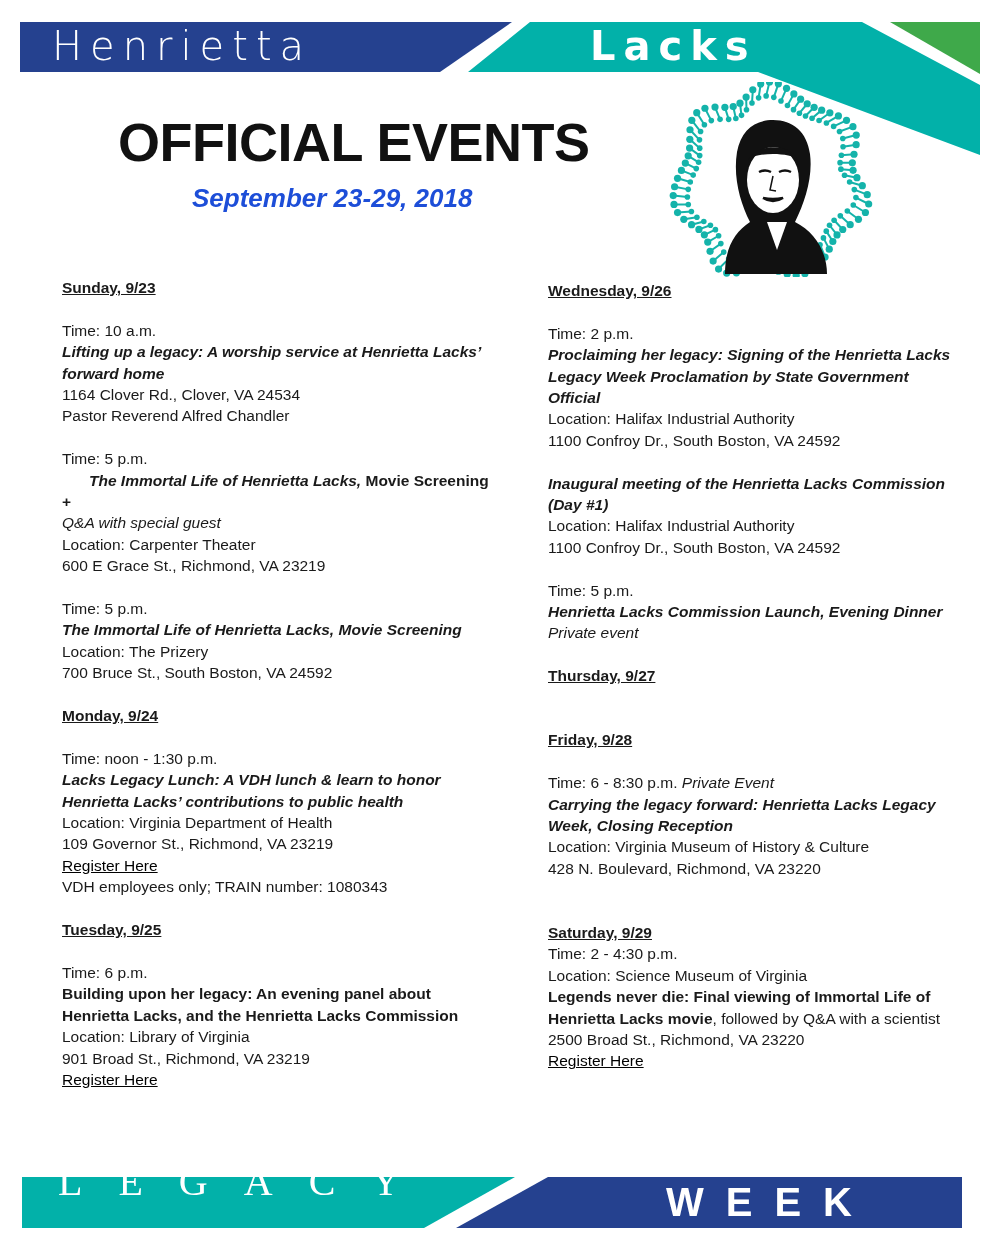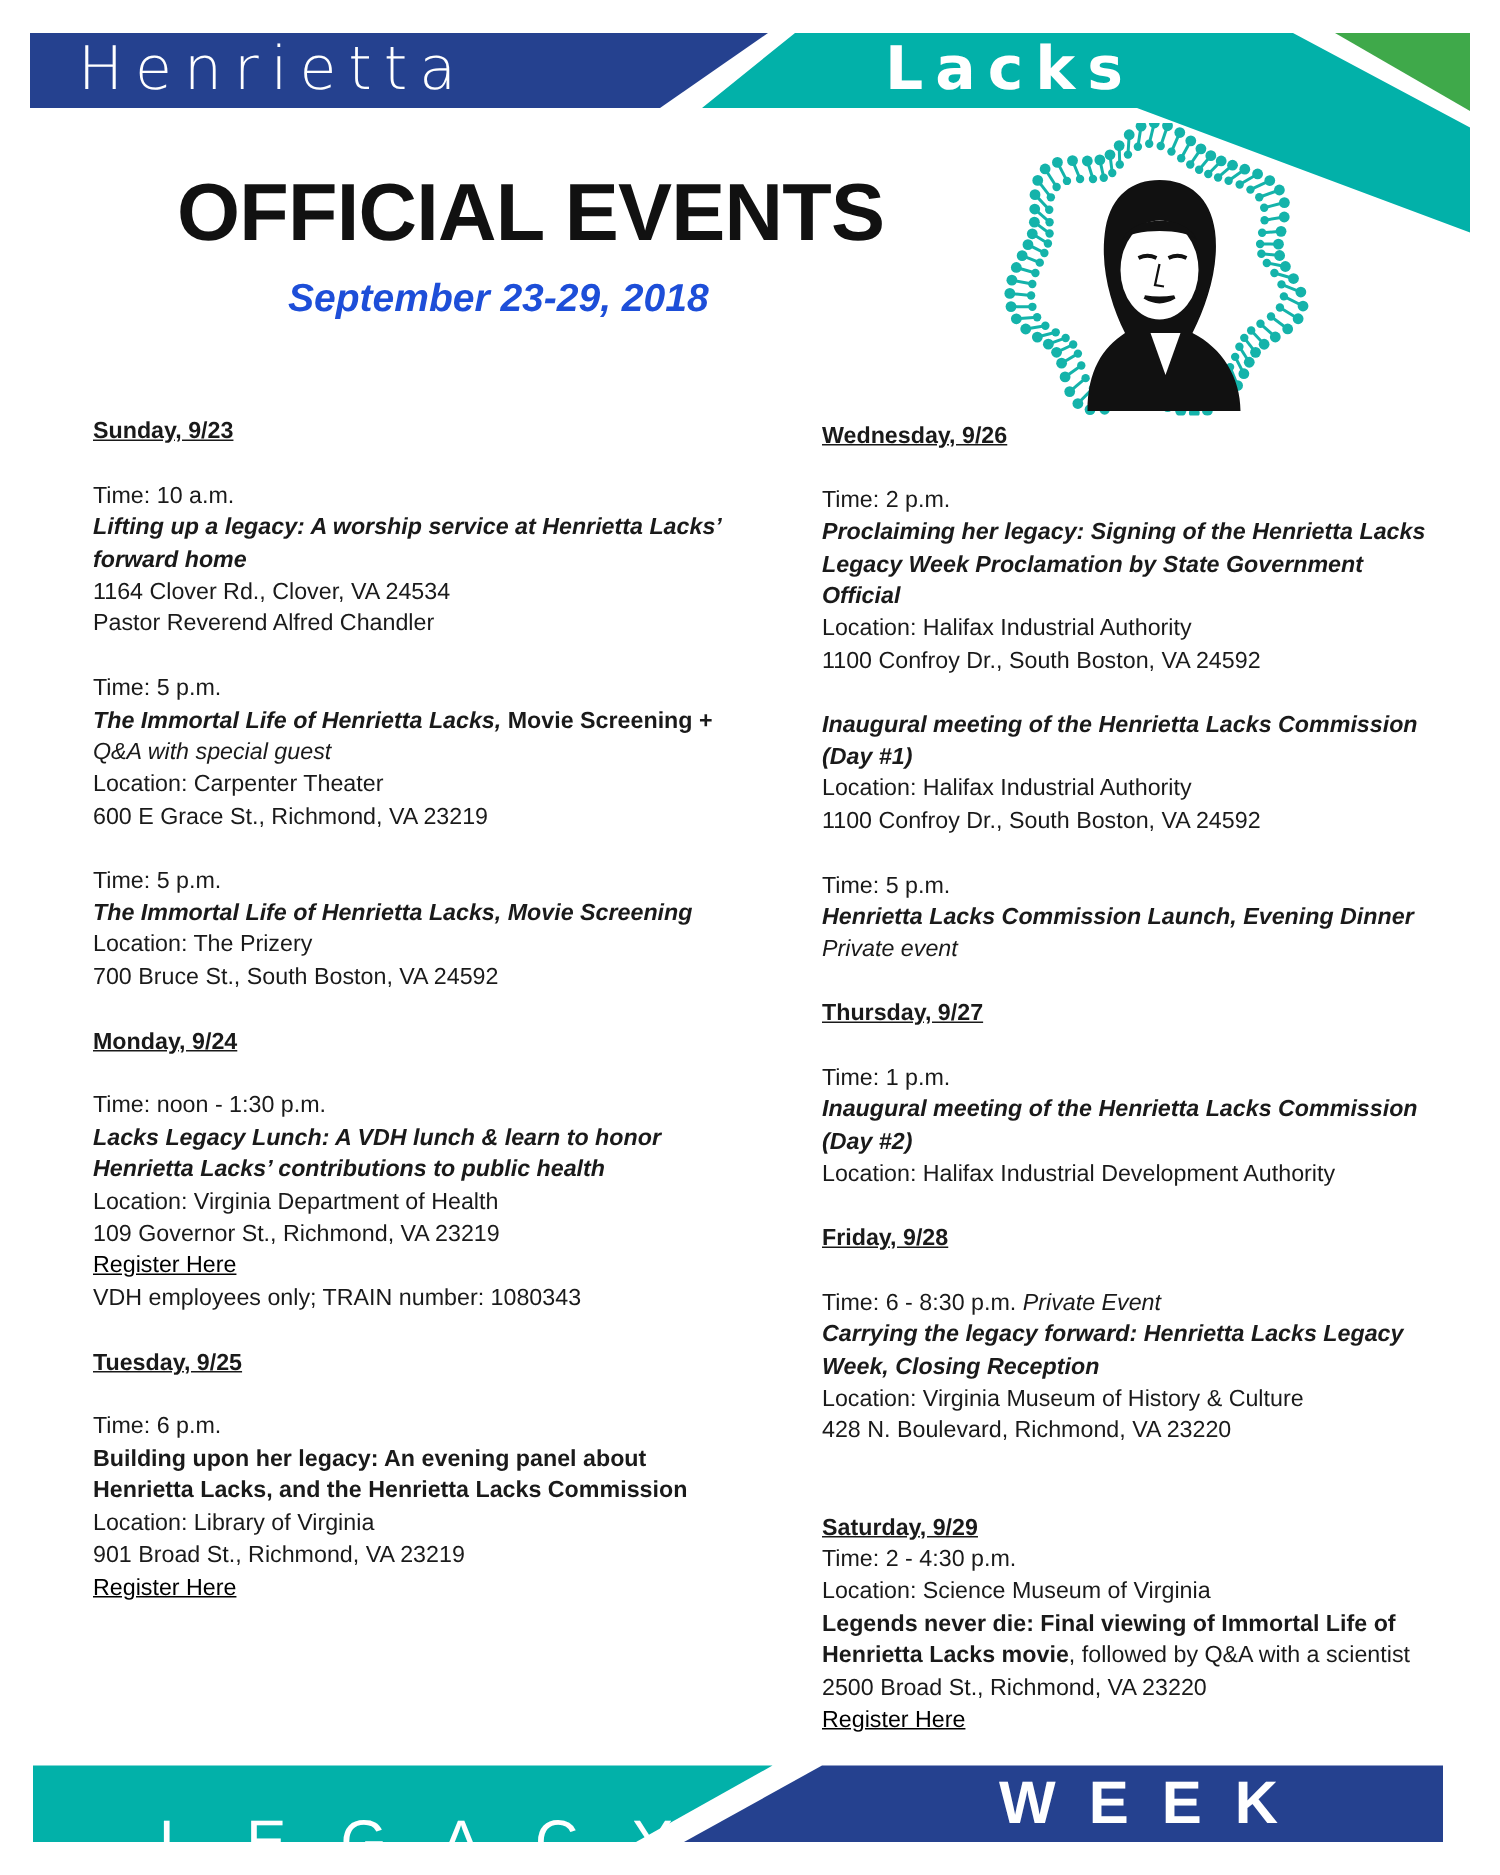--- a/index.html
+++ b/index.html
@@ -10,21 +10,21 @@
   .hdr-word { position:absolute; color:#ffffff; font-family:"DejaVu Sans", sans-serif;
               font-weight:300; letter-spacing:8px; font-size:40px; line-height:40px; }
   .title { position:absolute; left:118px; top:112px; font-family:"Liberation Sans", sans-serif;
            font-weight:bold; font-size:54px; letter-spacing:-0.5px; color:#111; line-height:60px; }
   .subtitle { position:absolute; left:192px; top:182px; font-weight:bold; font-style:italic;
               font-size:26px; color:#1d4ed8; line-height:32px; }
   .portrait { position:absolute; left:655px; top:82px; width:230px; height:195px; }
   .col { position:absolute; font-size:15.5px; line-height:21.4px; color:#1a1a1a; }
   .col p { margin:0; }
   .day { font-weight:bold; text-decoration:underline; }
-  .bi { font-weight:bold; font-style:italic; }
+  .bi { font-weight:bold; font-style:italic;margin-left:27px; }
   .b { font-weight:bold; }
   .i { font-style:italic; }
   .link { color:#000000; text-decoration:underline; cursor:pointer; }
   .gap { height:21.4px; }
   .footer-svg { position:absolute; left:0; top:1175px; width:1000px; height:60px; }
   .ftr-word { position:absolute; color:#fff; font-size:40px; line-height:40px; }
 </style>
 </head>
 <body>
 
@@ -328,25 +328,20 @@
   </div>
   <div class="gap"></div>
   <div>
     <p>Time: 5 p.m.</p>
     <p class="bi">Henrietta Lacks Commission Launch, Evening Dinner</p>
     <p class="i">Private event</p>
   </div>
   <div class="gap"></div>
   <p class="day">Thursday, 9/27</p>
   <div class="gap"></div>
-  <div>
-    <p>Time: 1 p.m.</p>
-    <p class="bi">Inaugural meeting of the Henrietta Lacks Commission (Day #2)</p>
-    <p>Location: Halifax Industrial Development Authority</p>
-  </div>
   <div class="gap"></div>
   <p class="day">Friday, 9/28</p>
   <div class="gap"></div>
   <div>
     <p><span>Time: 6 - 8:30 p.m.</span> <span class="i">Private Event</span></p>
     <p class="bi" style="width:400px;">Carrying the legacy forward: Henrietta Lacks Legacy Week, Closing Reception</p>
     <p>Location: Virginia Museum of History &amp; Culture</p>
     <p>428 N. Boulevard, Richmond, VA 23220</p>
   </div>
   <div class="gap"></div>
@@ -358,14 +353,14 @@
     <p style="width:400px;"><span class="b">Legends never die: Final viewing of Immortal Life of Henrietta Lacks movie</span><span>, followed by Q&amp;A with a scientist</span></p>
     <p>2500 Broad St., Richmond, VA 23220</p>
     <p><span class="link">Register Here</span></p>
   </div>
 </div>
 
 <svg class="footer-svg" viewBox="0 0 1000 60">
   <polygon points="22,2 515,2 424,53 22,53" fill="#02b1a9"></polygon>
   <polygon points="548,2 962,2 962,53 456,53" fill="#25418f"></polygon>
 </svg>
-<div class="ftr-word" style="left:58px; top:1208px; letter-spacing:36px; font-family:Liberation Sans, sans-serif; font-weight:300;margin-left:48px;">LEGACY</div>
+<div class="ftr-word" style="left:58px; top:1162px; letter-spacing:36px; font-family:Liberation Serif, serif; font-weight:300;">LEGACY</div>
 <div class="ftr-word" style="left:666px; top:1182px; letter-spacing:22px; font-family:'Liberation Sans', sans-serif; font-weight:bold;">WEEK</div>
 
 </body></html>

